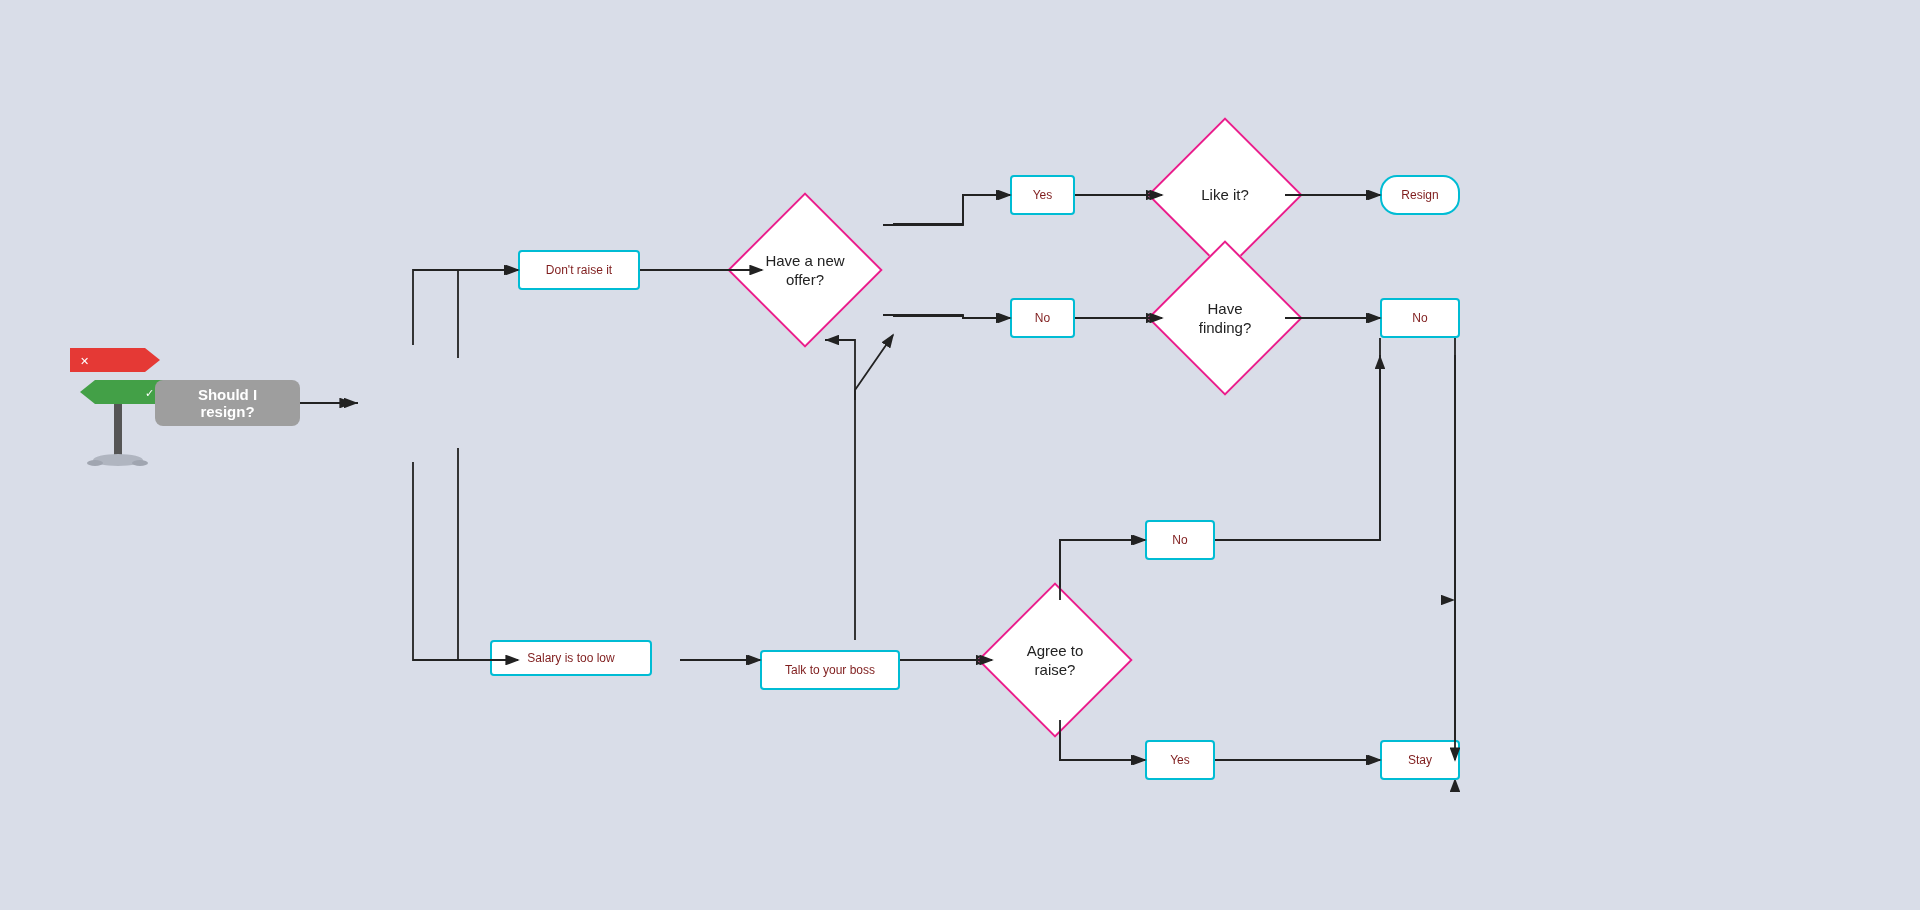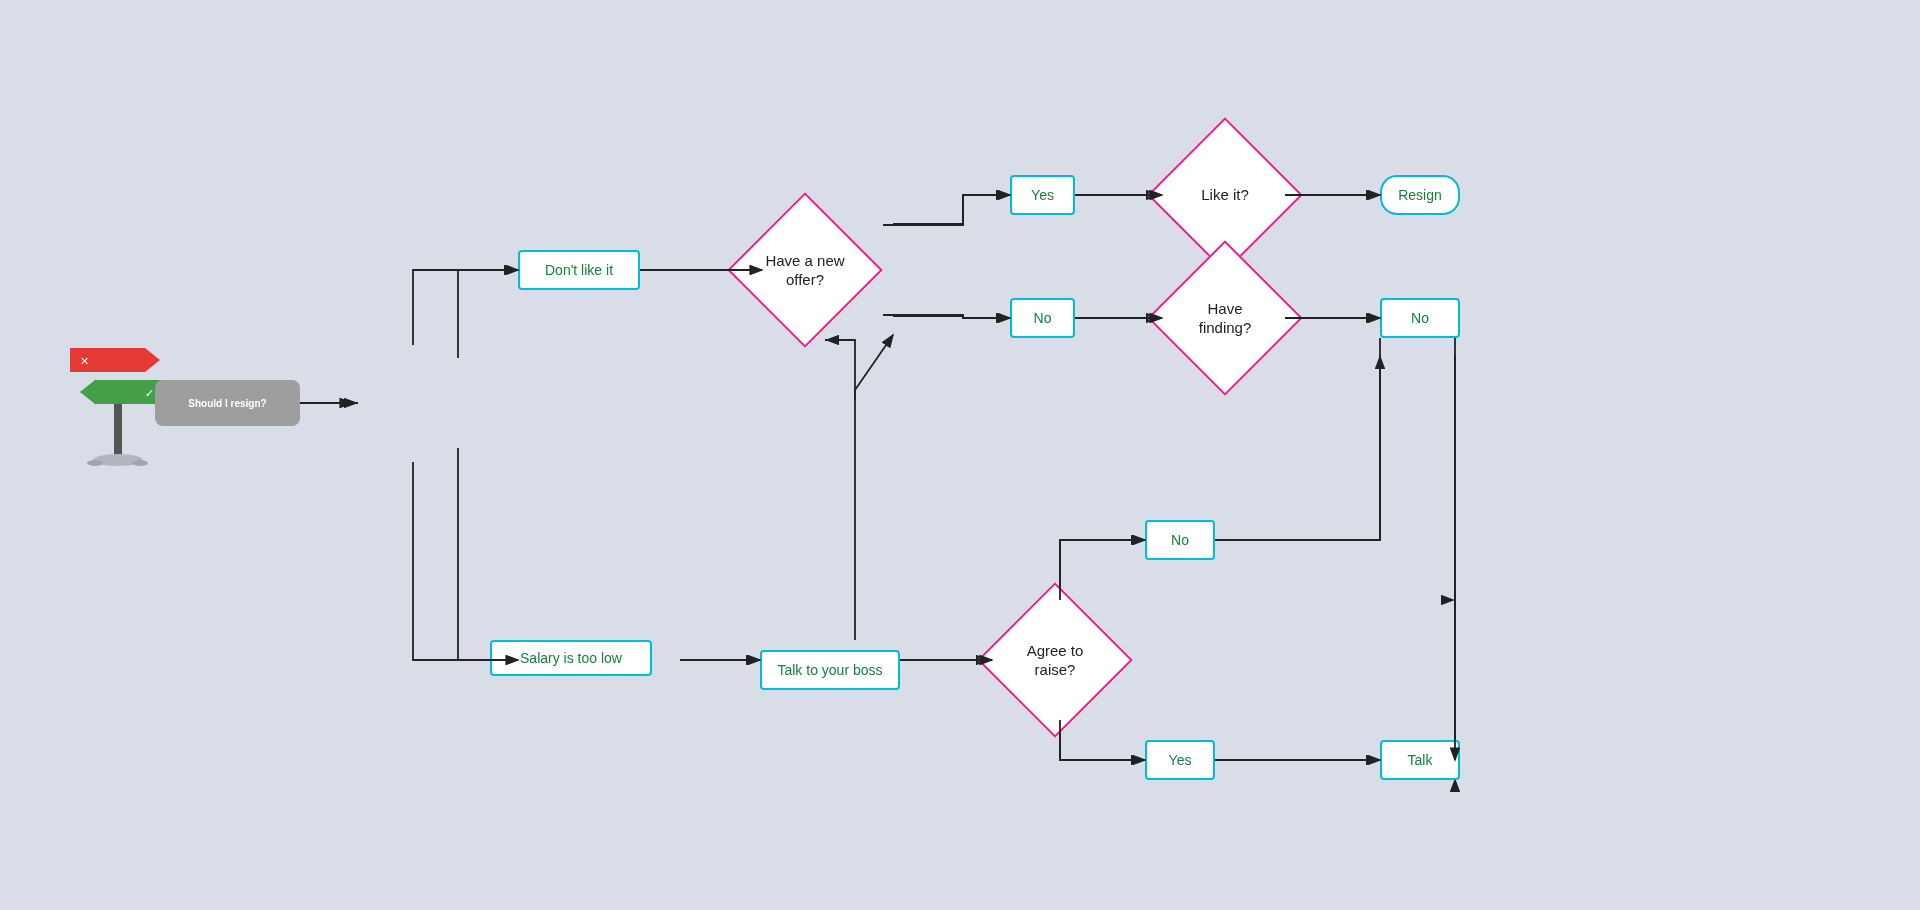--- a/index.html
+++ b/index.html
@@ -20,38 +20,38 @@
       height: 910px;
     }
 
     
     .node {
       position: absolute;
       display: flex;
       align-items: center;
       justify-content: center;
       text-align: center;
-      font-size: 14px;
-      color: #15803d;
+      font-size: 12px;
+      color: #7f1d1d;
     }
 
     .rect-node {
       border: 2px solid #00bcd4;
       background: #fff;
       border-radius: 4px;
       padding: 8px 14px;
     }
 
     .rect-node-gray {
       background: #9e9e9e;
       border-radius: 8px;
       padding: 10px 18px;
       color: #fff;
       font-weight: bold;
-      font-size: 10px;
+      font-size: 15px;
     }
 
     .diamond-node {
       width: 130px;
       height: 130px;
       background: transparent;
       position: absolute;
       display: flex;
       align-items: center;
       justify-content: center;
@@ -169,21 +169,21 @@
       <text x="85" y="87" font-size="11" fill="white" font-family="Arial">✓</text>
     </svg>
   </div>
 
   <div class="node rect-node-gray" style="left:155px; top:380px; width:145px; height:46px;">
     <span>Should I resign?</span>
   </div>
 
 
   <div class="node rect-node" style="left:518px; top:250px; width:122px; height:40px;">
-    <span>Don't like it</span>
+    <span>Don't raise it</span>
   </div>
 
   <div class="node rect-node" style="left:490px; top:640px; width:162px; height:36px;">
     <span>Salary is too low</span>
   </div>
 
   <div class="diamond-node" style="left:740px; top:205px;">
     <div class="diamond-inner"></div>
     <span class="diamond-text">Have a new offer?</span>
   </div>
@@ -225,21 +225,21 @@
 
   <div class="node rect-node" style="left:1145px; top:520px; width:70px; height:40px;">
     <span>No</span>
   </div>
 
   <div class="node rect-node" style="left:1145px; top:740px; width:70px; height:40px;">
     <span>Yes</span>
   </div>
 
   <div class="node rect-node" style="left:1380px; top:740px; width:80px; height:40px;">
-    <span>Talk</span>
+    <span>Stay</span>
   </div>
 
 </div>
 
 <svg style="position:absolute;top:0;left:0;width:1920px;height:910px;pointer-events:none;">
   <defs>
     <marker id="arr" markerWidth="8" markerHeight="6" refX="7" refY="3" orient="auto">
       <polygon points="0 0, 8 3, 0 6" fill="#222"></polygon>
     </marker>
   </defs>

